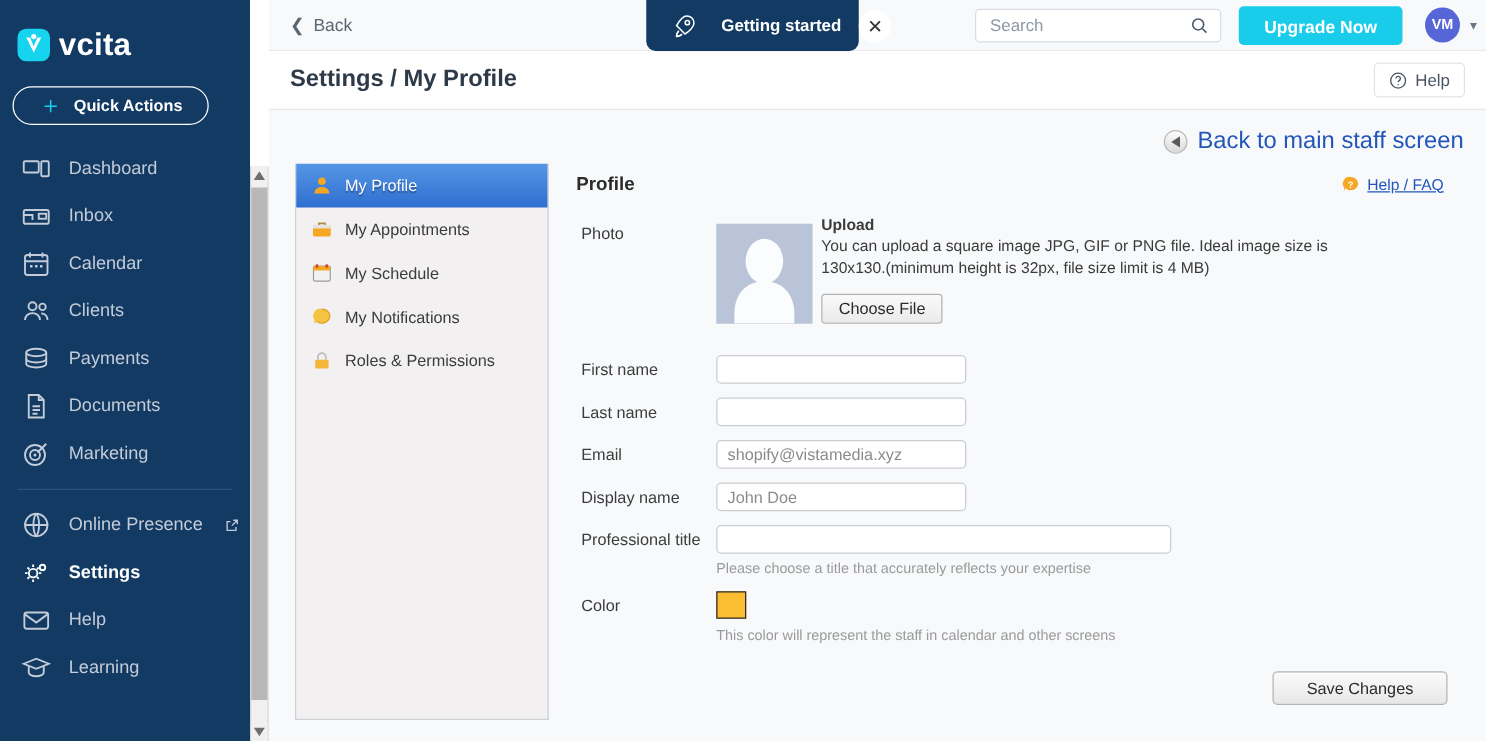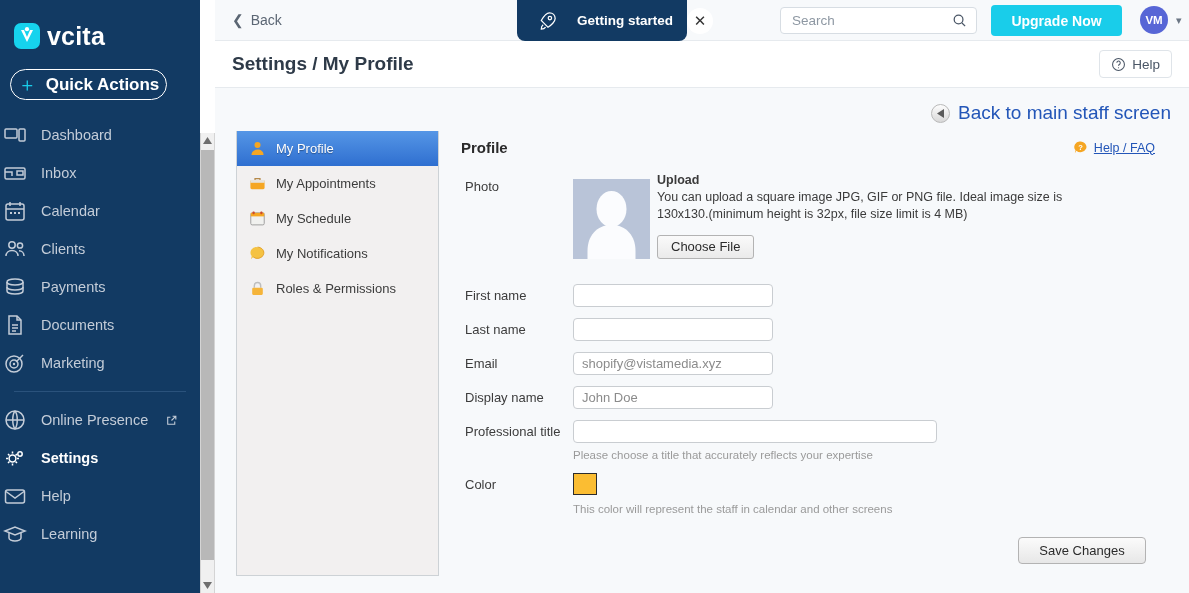--- a/index.html
+++ b/index.html
@@ -28,26 +28,26 @@
   #brand-mark svg { position: absolute; left: 4px; top: 3px; }
   #brand-word { font-size: 25px; font-weight: 700; letter-spacing: .2px; color: #fff; line-height: 1; }
 
   #quick-actions {
     margin: 20px 0 0 10px; width: 157px; height: 31px;
     border: 1.5px solid #ffffff; border-radius: 17px;
     display: flex; align-items: center; justify-content: center; gap: 9px;
     cursor: pointer;
   }
   #quick-actions .plus { font-size: 19px; color: #19cdea; line-height: 1; font-weight: 400; }
-  #quick-actions .qa-label { font-size: 17px; font-weight: 700; color: #fff; }
+  #quick-actions .qa-label { font-size: 13px; font-weight: 700; color: #fff; }
 
   .nav-list { margin-top: 16px; }
   .nav-item {
     display: flex; align-items: center; gap: 14px;
-    height: 38px; padding-left: 3px; cursor: pointer;
+    height: 38px; padding-left: 17px; cursor: pointer;
     color: #c3ccd8; font-size: 14.5px;
   }
   .nav-item .nav-ico { width: 24px; height: 24px; flex: none; display:block; }
   .nav-item.active { color: #ffffff; font-weight: 700; }
   .nav-item.active .nav-ico { filter: brightness(1.6); }
   .nav-sep { height: 1px; background: #2a527c; margin: 9px 14px 9px 14px; }
   .ext-ico { margin-left: 3px; }
 
   
   #sidebar-scroll {
@@ -207,21 +207,21 @@
   #choose-file {
     margin-top: 11px; height: 24px; padding: 0 13px;
     background: linear-gradient(#fafafa, #eaeaea);
     border: 1px solid #b3b3b3; border-radius: 3px;
     font-size: 13px; color: #2b2b2b; cursor: pointer;
     font-family: "Liberation Sans", sans-serif;
   }
 
   #save-changes {
     position: absolute; left: 803px; top: 449px;
-    width: 128px; height: 27px;
+    width: 140px; height: 27px;
     background: linear-gradient(#fbfbfb, #e7e7e7);
     border: 1px solid #b3b3b3; border-radius: 4px;
     font-size: 13px; color: #2b2b2b; cursor: pointer;
     font-family: "Liberation Sans", sans-serif;
   }
 
   #color-swatch {
     position: absolute; left: 112px; top: -2px;
     width: 24px; height: 22px; background: #fbbd32;
     border: 1px solid #2c2c2c; cursor: pointer;

